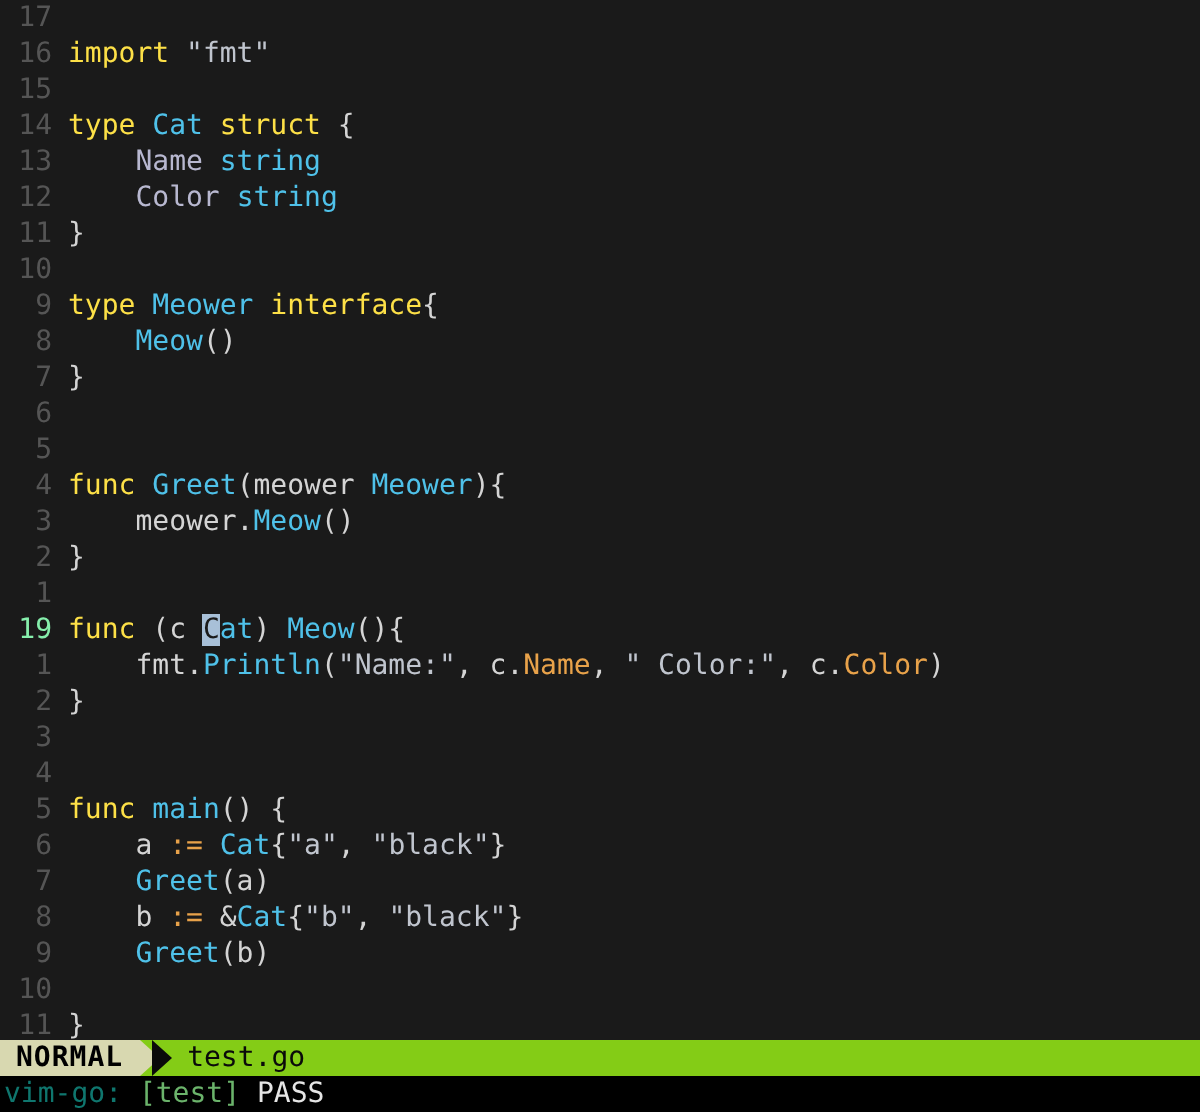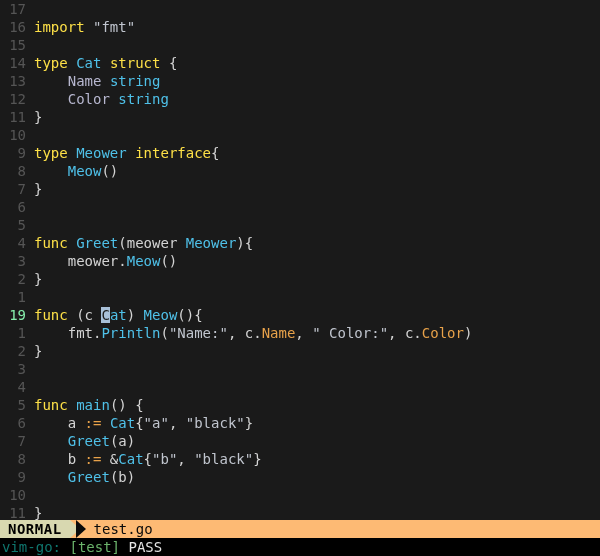--- a/index.html
+++ b/index.html
@@ -45,21 +45,21 @@
   .field { color: #e8a24a; }
   .assign { color: #e8a24a; }
   .cursor {
     background: #a8c0d8;
     color: #1a1a1a;
   }
   .status {
     display: flex;
     align-items: center;
     height: 18px;
-    background: #fdba74;
+    background: #84cc16;
     color: #0a0a0a;
   }
   .mode {
     background: #d8d8b0;
     color: #000;
     padding: 0 8px;
     font-weight: bold;
     letter-spacing: 0.5px;
   }
   .sep-l {

